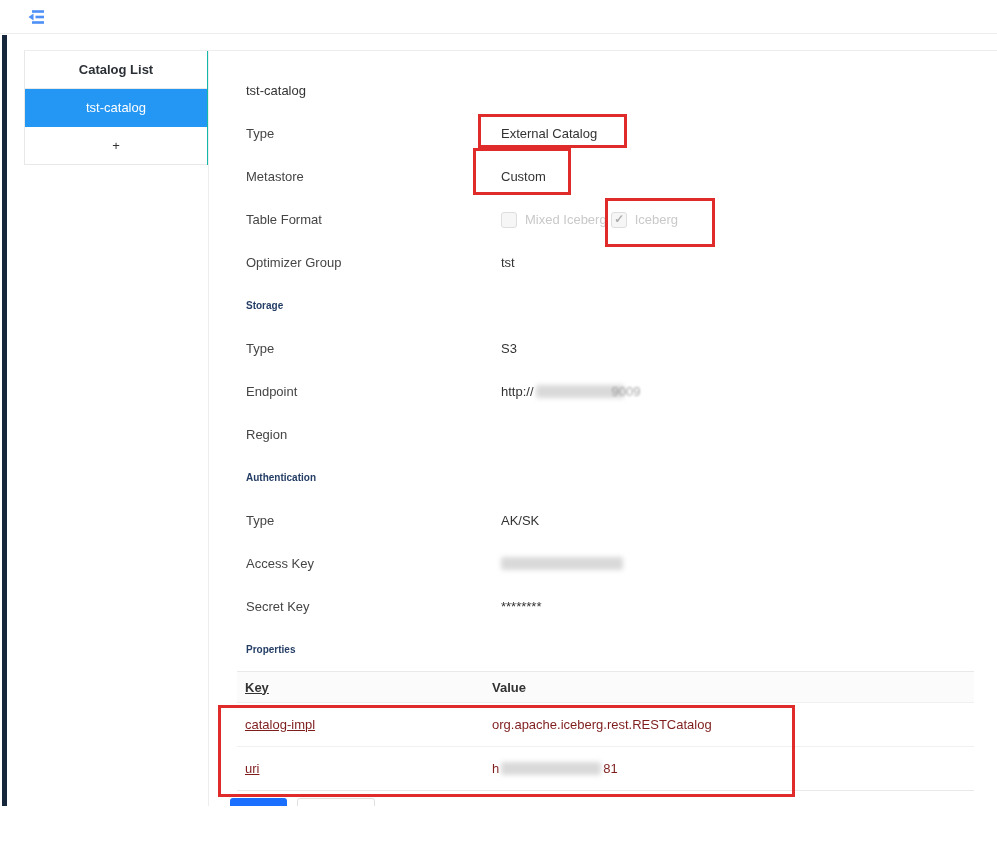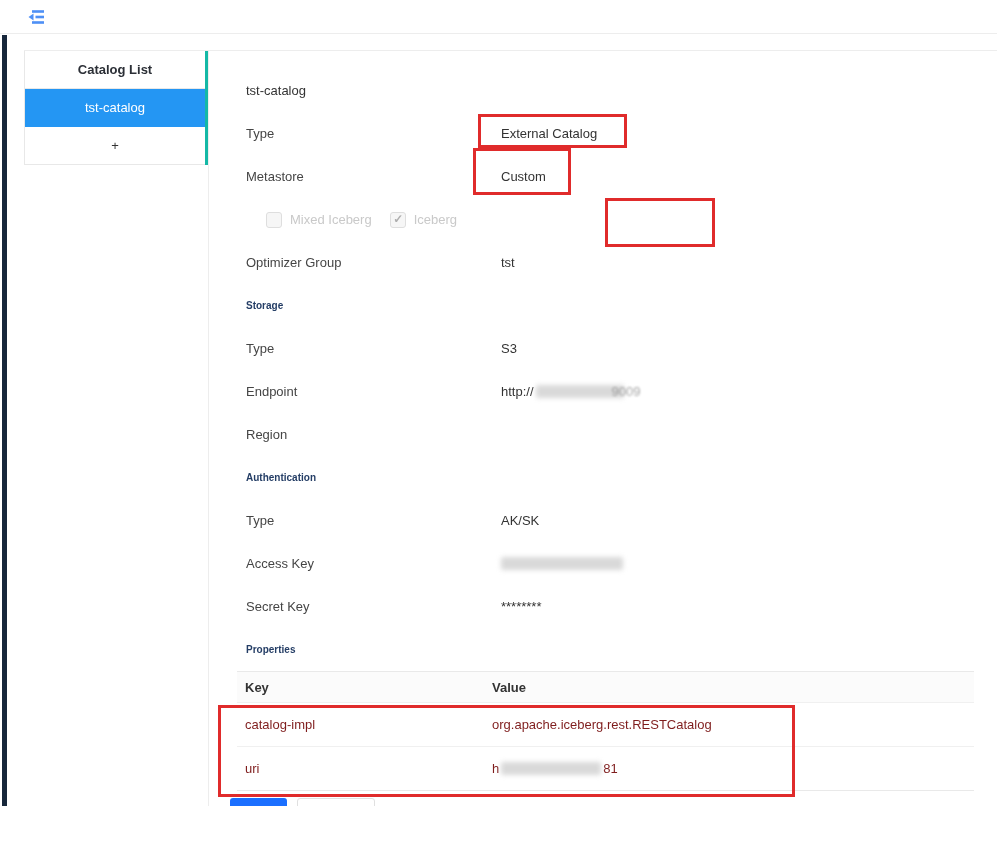--- a/index.html
+++ b/index.html
@@ -18,46 +18,46 @@
   }
   
   .topbar{position:absolute;top:0;left:0;right:0;height:34px;background:#fff;border-bottom:1px solid #ededed;z-index:5;}
   .fold-icon{position:absolute;left:28px;top:8px;width:18px;height:18px;cursor:pointer;}
   
   .strip{position:absolute;left:2px;top:35px;width:5px;height:771px;background:var(--strip);}
   
   .wrapper{position:absolute;left:24px;top:50px;width:973px;height:756px;border-top:1px solid #ededed;display:flex;background:#fff;overflow:hidden;}
   
   .sidebar{flex:0 0 184px;width:184px;}
-  .catalog-box{border-left:1px solid #e8e8e8;border-right:3px solid #14b8a6;}
+  .catalog-box{border-left:1px solid #e8e8e8;border-right:1px solid #14b8a6;}
   .catalog-header{height:38px;line-height:38px;text-align:center;font-weight:bold;font-size:13px;color:#2b2f36;border-bottom:1px solid #e8e8e8;}
   .catalog-item{height:38px;line-height:38px;text-align:center;font-size:13px;color:#333;border-bottom:1px solid #e8e8e8;cursor:pointer;background:#fff;}
   .catalog-item.selected{background:var(--accent);color:#fff;border-bottom:none;}
   
   .detail{flex:1;border-left:1px solid #ededed;padding:18px 22px 0 37px;position:relative;overflow:hidden;background:#fff;}
   .frow{height:43px;display:flex;align-items:center;font-size:13px;}
   .flabel{flex:0 0 255px;width:255px;color:#454545;}
   .fvalue{color:#333;display:flex;align-items:center;}
   .section-title{height:43px;display:flex;align-items:center;font-size:10px;font-weight:bold;color:var(--section-title);}
   
-  .cb-group{display:flex;align-items:center;gap:18px;margin-left:20px;text-align:right;}
+  .cb-group{display:flex;align-items:center;gap:4px;margin-left:0;text-align:right;}
   .cb{display:flex;align-items:center;gap:8px;color:#c9c9c9;font-size:13px;}
   .cb .box{width:16px;height:16px;border:1px solid #dedede;border-radius:3px;background:#f6f6f6;position:relative;flex:0 0 16px;}
   .cb.checked .box::after{content:"\2713";position:absolute;left:2.5px;top:-1px;font-size:12px;font-weight:bold;color:#aeaeae;}
   
   .blur-bar{display:inline-block;height:13px;border-radius:2px;background:#d9d9d9;filter:blur(2.5px);vertical-align:middle;}
   .endpoint-bar{width:88px;margin:0 2px;}
   .ak-bar{width:122px;}
   .uri-bar{width:100px;margin:0 2px;}
   .faint{color:#8f8f8f;filter:blur(1px);opacity:.8;margin-left:-14px;}
   
   .props-table{margin-left:-9px;width:737px;border-top:1px solid #e9e9e9;border-bottom:1px solid #e9e9e9;font-size:13px;background:#fff;}
   .pt-head{height:30px;display:flex;align-items:center;background:#fbfbfb;font-weight:bold;color:#333;}
   .pt-row{height:44px;display:flex;align-items:center;border-top:1px solid #f0f0f0;color:#7f1d1d;}
-  .ptc-key{flex:0 0 255px;padding-left:8px;}
+  .ptc-key{flex:0 0 255px;padding-left:8px;text-decoration:underline;}
   .ptc-val{flex:1;display:flex;align-items:center;}
   
   .footer{margin-top:7px;margin-left:-16px;display:flex;gap:10px;}
   .btn{height:32px;border-radius:3px;cursor:pointer;font-size:13px;}
   .btn-primary{width:57px;background:var(--primary-btn);border:none;}
   .btn-default{width:78px;background:#fff;border:1px solid #e0e0e0;}
   
   .anno{position:absolute;border:3px solid var(--annotation);pointer-events:none;z-index:50;background:transparent;}
   #anno-type{left:478px;top:114px;width:149px;height:34px;}
   #anno-metastore{left:473px;top:148px;width:98px;height:47px;}
@@ -98,20 +98,21 @@
       <div class="flabel">Type</div>
       <div class="fvalue">External Catalog</div>
     </div>
 
     <div class="frow">
       <div class="flabel">Metastore</div>
       <div class="fvalue">Custom</div>
     </div>
 
     <div class="frow">
+      <div class="flabel">Table Format</div>
       <div class="fvalue">
         <div class="cb-group">
           <label class="cb">
             <span class="box"></span>
             <span>Mixed Iceberg</span>
           </label>
           <label class="cb checked">
             <span class="box"></span>
             <span>Iceberg</span>
           </label>

